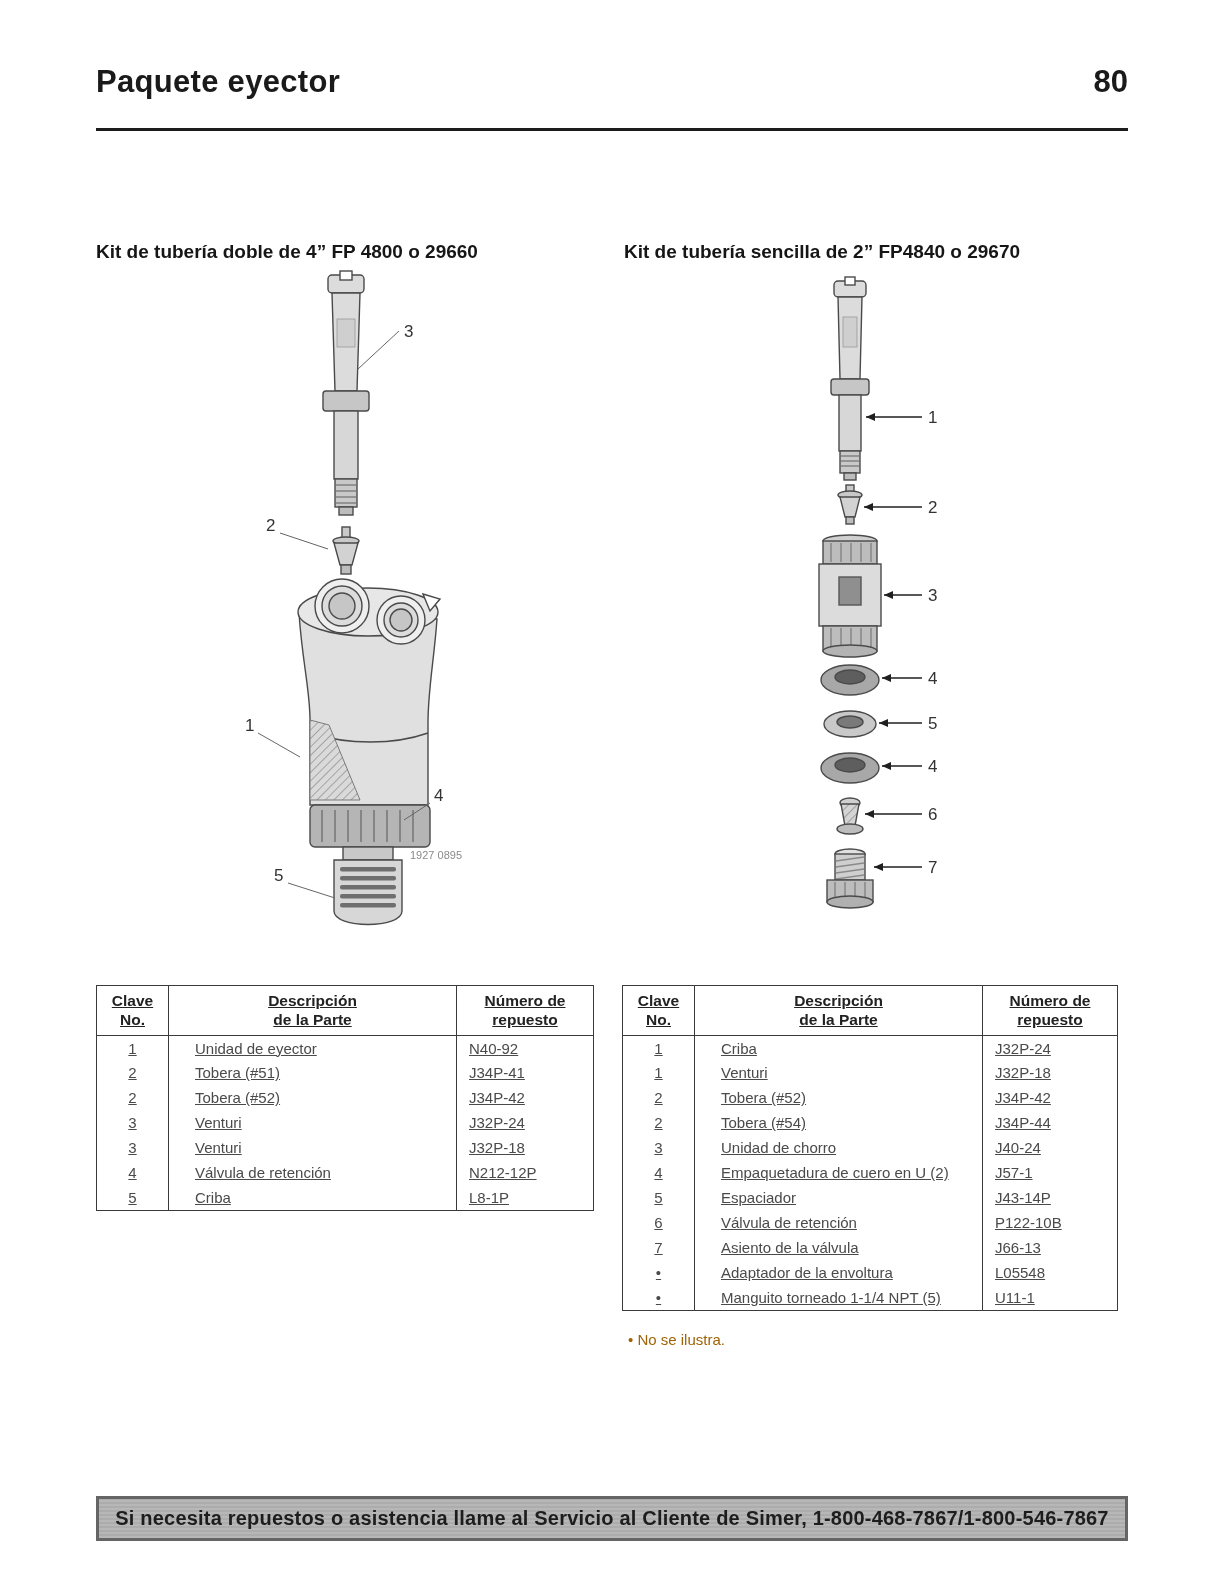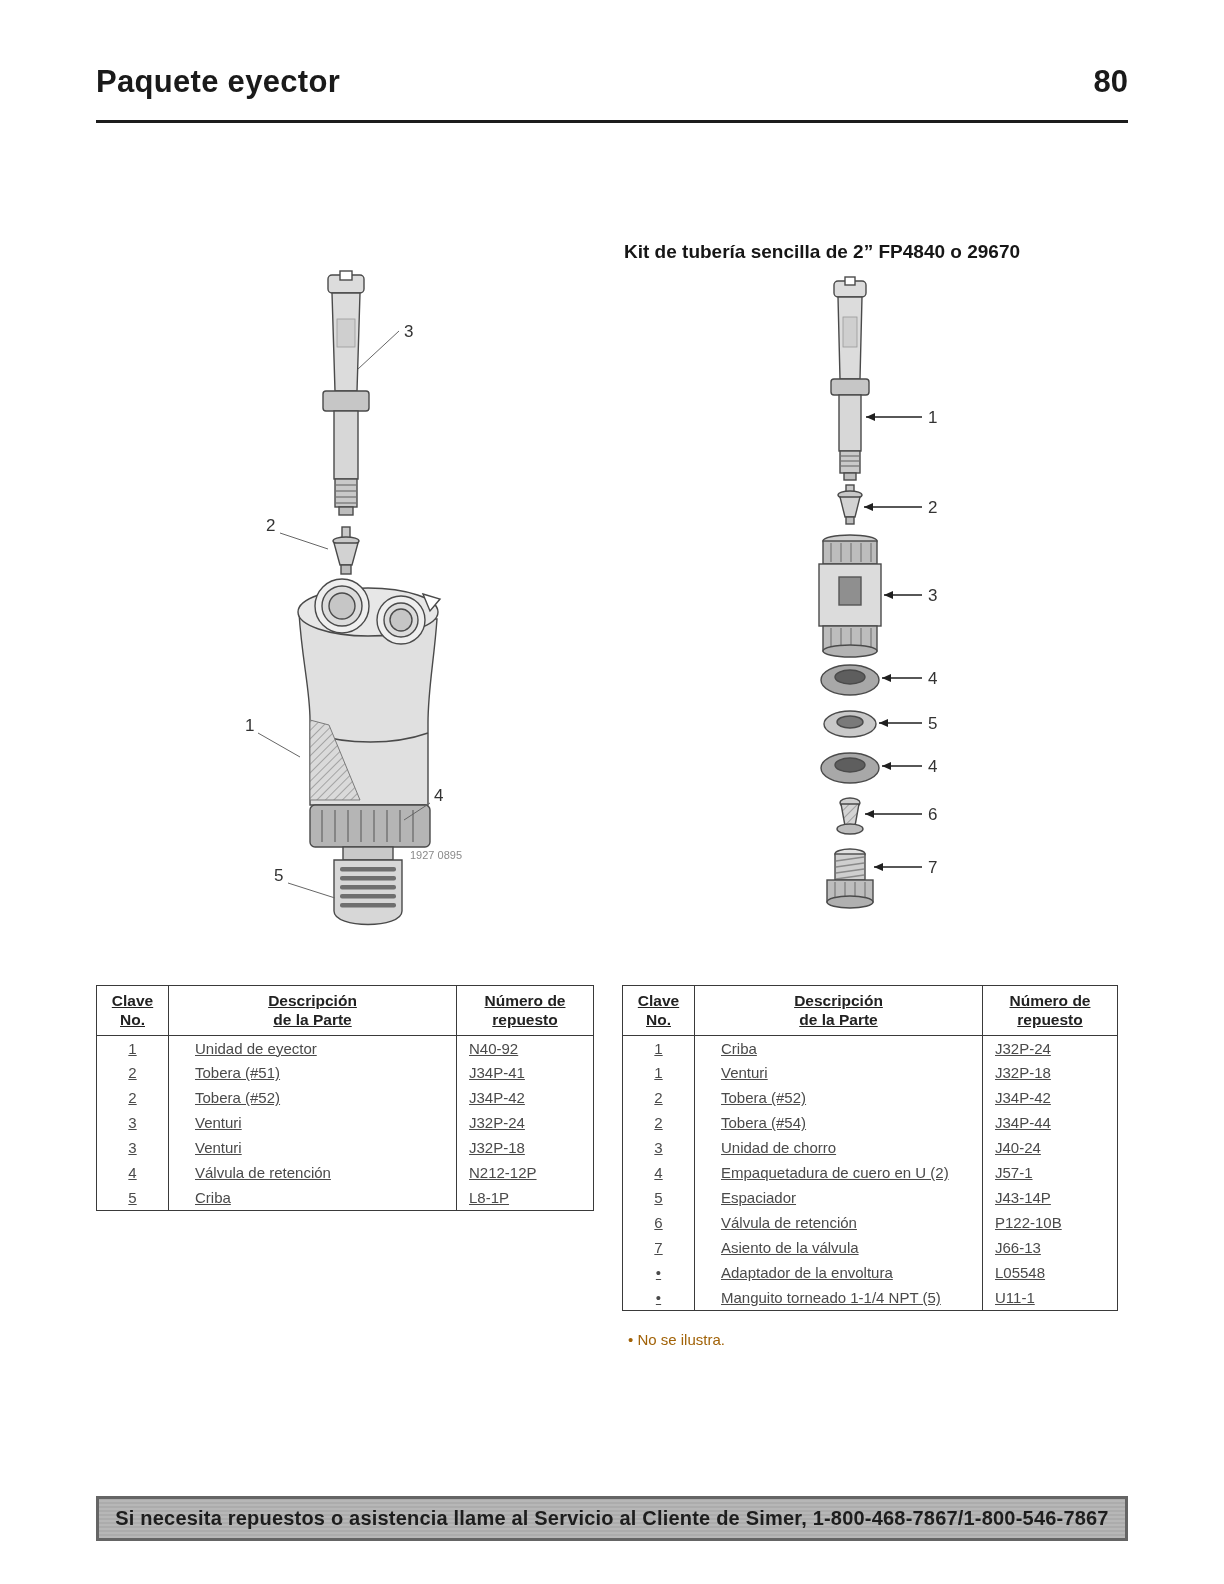--- a/index.html
+++ b/index.html
@@ -5,21 +5,21 @@
   * { margin:0; padding:0; box-sizing:border-box; }
   html,body { background:#e9e9e9; }
   body { font-family:"Liberation Sans", sans-serif; }
   .page {
     position:relative; width:1224px; height:1584px; margin:0 auto;
     background:#ffffff; color:#1a1a1a; overflow:hidden;
   }
   .page-header {
     position:absolute; left:96px; right:96px; top:64px;
     display:flex; justify-content:space-between; align-items:flex-end;
-    border-bottom:3px solid #1c1c1c; padding-bottom:20px;
+    border-bottom:3px solid #1c1c1c; padding-bottom:28px;
   }
   .page-header h1 { font-size:31px; font-weight:bold; letter-spacing:.3px; }
   .page-num { font-size:31px; font-weight:bold; }
   .section-title { position:absolute; left:96px; top:174px; font-size:25px; font-weight:bold; color:#141414; }
   .kit-title { position:absolute; top:241px; font-size:19px; font-weight:bold; color:#161616; }
   .kit-title-left { left:96px; }
   .kit-title-right { left:624px; }
   .diagram { position:absolute; top:265px; }
   .diagram-left { left:96px; }
   .diagram-right { left:624px; }
@@ -57,20 +57,21 @@
 <body>
 
 <div class="page">
 
   <header class="page-header">
     <h1>Paquete eyector</h1>
     <span class="page-num">80</span>
   </header>
 
 
+  <h3 class="kit-title kit-title-left">Kit de tubería doble de 4” FP 4800 o 29660</h3>
   <h3 class="kit-title kit-title-right">Kit de tubería sencilla de 2”  FP4840 o 29670</h3>
 
   <div class="diagram diagram-left">
     <svg width="464" height="700" viewBox="0 0 464 700">
       <defs>
         <pattern id="hatchL" width="6" height="6" patternUnits="userSpaceOnUse" patternTransform="rotate(45)">
           <rect width="6" height="6" fill="#dadada"></rect>
           <line x1="0" y1="0" x2="0" y2="6" stroke="#8d8d8d" stroke-width="1.4"></line>
         </pattern>
       </defs>

